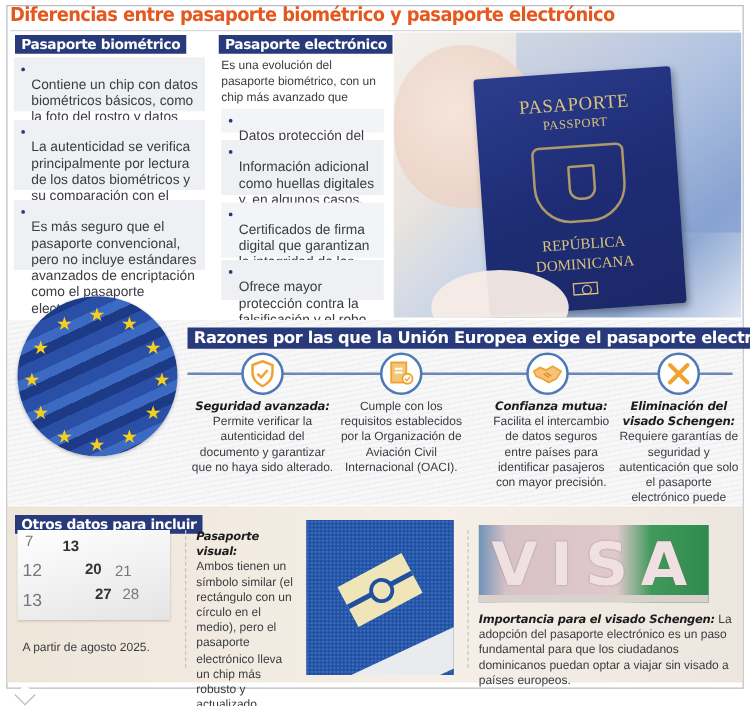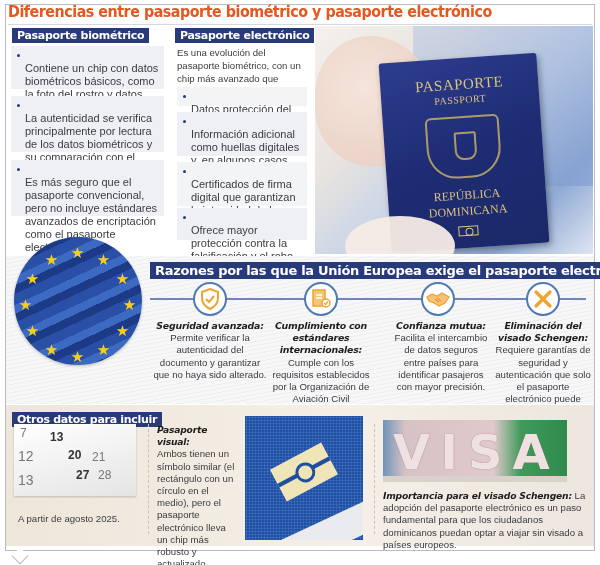--- a/index.html
+++ b/index.html
@@ -128,21 +128,20 @@
   <svg width="20" height="20" viewBox="0 0 20 20">
       <path d="M3 3 L17 17 M17 3 L3 17" stroke="#f0a331" stroke-width="3.2" stroke-linecap="round"></path>
     </svg>
 </div>
 
 <div class="rcol" style="left:152px;width:116px">
   <b>Seguridad avanzada:</b>
   <span>Permite verificar la autenticidad del documento y garantizar que no haya sido alterado.</span>
 </div>
 <div class="rcol" style="left:268px;width:106px">
-  <b>Cumplimiento con estándares internacionales:</b>
   <span>Cumple con los requisitos establecidos por la Organización de Aviación Civil Internacional (OACI).</span>
 </div>
 <div class="rcol" style="left:393px;width:96px">
   <b>Confianza mutua:</b>
   <span>Facilita el intercambio de datos seguros entre países para identificar pasajeros con mayor precisión.</span>
 </div>
 <div class="rcol" style="left:495px;width:96px">
   <b>Eliminación del visado Schengen:</b>
   <span>Requiere garantías de seguridad y autenticación que solo el pasaporte electrónico puede ofrecer.</span>
 </div>

